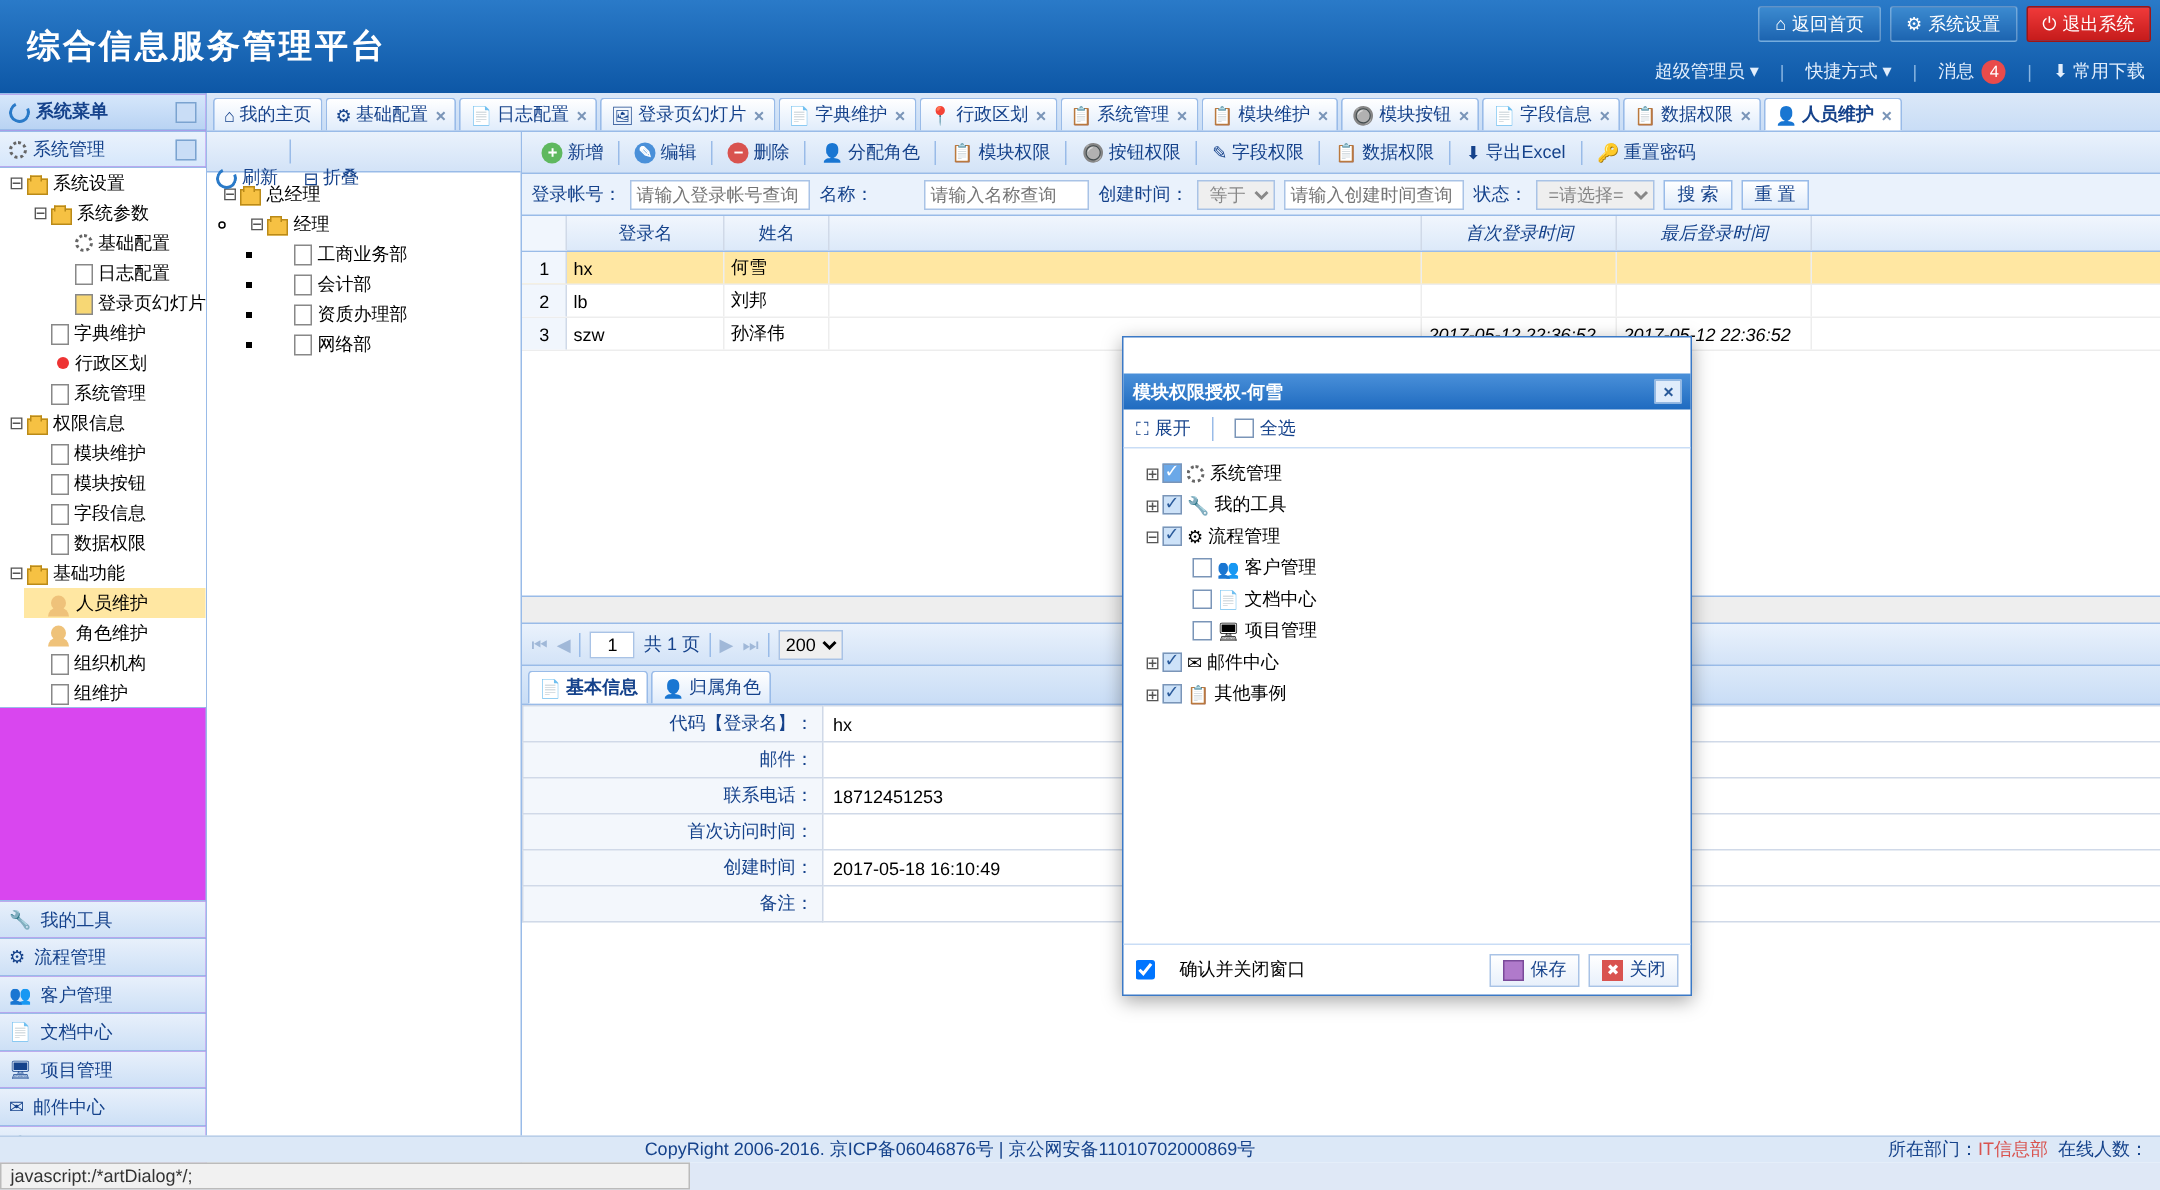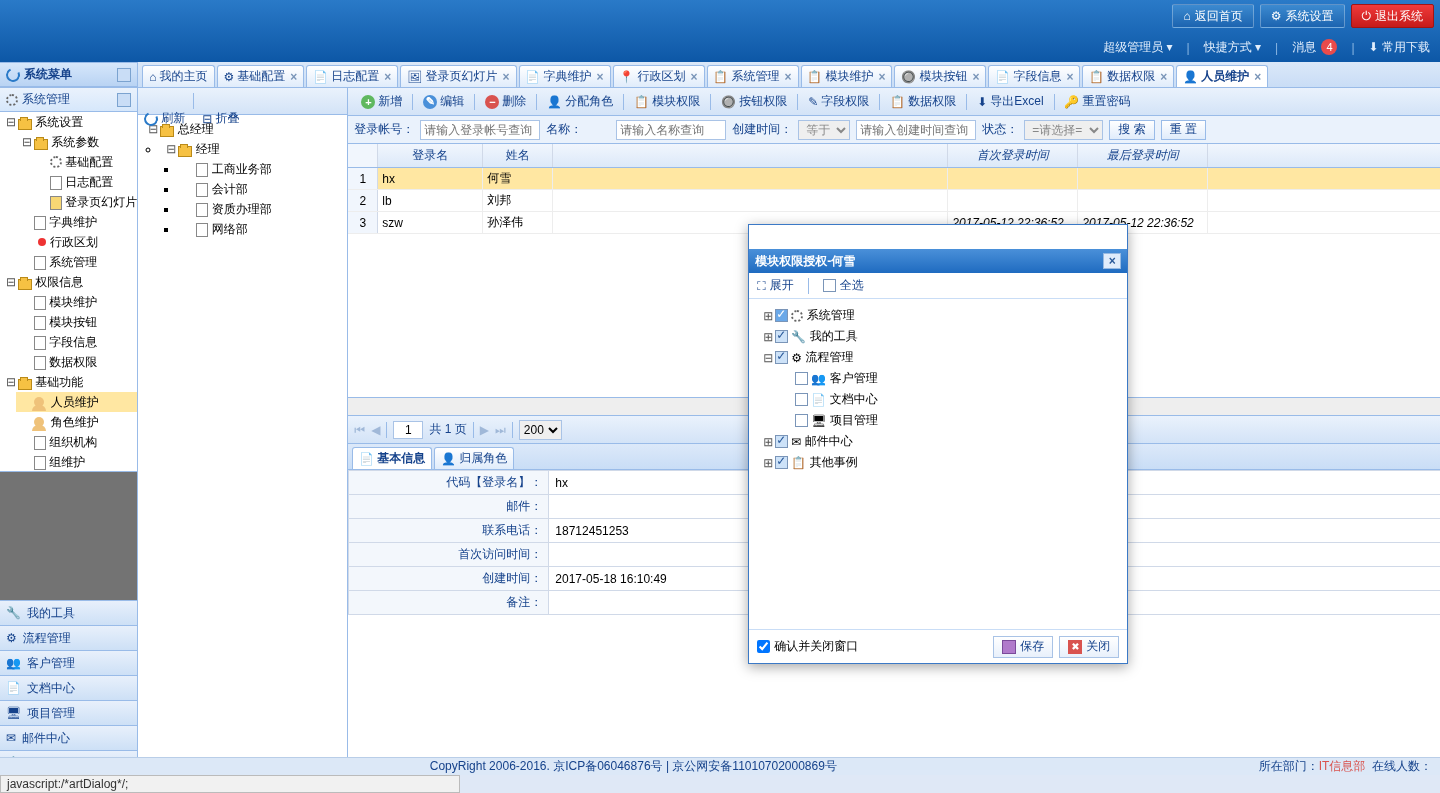--- a/index.html
+++ b/index.html
@@ -11,21 +11,21 @@
 .header-top-btns { position: absolute; right: 6px; top: 4px; display: flex; gap: 6px; }
 .hbtn { height: 24px; padding: 0 10px; display: flex; align-items: center; gap: 4px; border: 1px solid rgba(255,255,255,0.3); border-radius: 2px; background: linear-gradient(#3c8ad0,#1c64b0); color:#fff; cursor:pointer; }
 .hbtn.red { background: linear-gradient(#f03a3a,#c51b1b); border-color:#a01414; }
 .header-sub { position: absolute; right: 10px; bottom: 6px; display: flex; align-items: center; gap: 14px; color:#e2eefc; }
 .header-sub .badge { background:#e94b4b; border-radius:50%; width:16px; height:16px; display:inline-flex; align-items:center; justify-content:center; color:#fff; font-size:11px; margin-left:2px;}
 .header-sub .sep { color:#8ab6e2; }
 .header-sub span { cursor:pointer; }
 
 
 .main { display:flex; height: 713px; }
-.left-col { width: 182px; border-right:1px solid #99bbe8; background:#737373; display:flex; flex-direction:column; }
+.left-col { width: 182px; border-right:1px solid #99bbe8; background:#d946ef; display:flex; flex-direction:column; }
 .panel-hdr { height:25px; background:linear-gradient(#d6e7fb,#b9d3f3); border-bottom:1px solid #99bbe8; border-top:1px solid #99bbe8; display:flex; align-items:center; padding:0 6px; color:#15428b; font-weight:bold; gap:4px;}
 .panel-hdr .spacer{flex:1;}
 .panel-hdr .sq { width:14px;height:14px;border:1px solid #7ba3d0;background:#c9ddf6; cursor:pointer;}
 .refresh-glyph{ display:inline-block; width:14px;height:14px; border:2px solid #2a7ac8; border-radius:50%; border-top-color:transparent; transform:rotate(20deg);}
 
 .tree { flex:0 0 auto; background:#fff; border-bottom:1px solid #99bbe8; overflow:auto; }
 .tree ul{list-style:none;}
 .tree li{ white-space:nowrap; }
 .tnode{ display:flex; align-items:center; height:20px; padding-left:4px; cursor:pointer;}
 .tnode.sel{background:#ffe7a2;}
@@ -118,20 +118,21 @@
 
 
 .footer{position:absolute;bottom:18px;left:0;right:0;height:18px;background:#dce8f7;border-top:1px solid #b9cee8;display:flex;align-items:center;padding:0 8px;color:#15428b;}
 .footer .c{flex:1;text-align:center;}
 .statusbar{position:absolute;bottom:0;left:0;height:18px;background:#f1f1f1;border:1px solid #bbb;padding:0 6px;display:flex;align-items:center;color:#333;width:460px;}
 </style>
 </head>
 <body>
 
 <div class="header">
+  <div class="logo">综合信息服务管理平台</div>
   <div class="header-top-btns">
     <div class="hbtn">⌂ <span>返回首页</span></div>
     <div class="hbtn">⚙ <span>系统设置</span></div>
     <div class="hbtn red">⏻ <span>退出系统</span></div>
   </div>
   <div class="header-sub">
     <span><span>超级管理员</span> ▾</span>
       <span class="sep">|</span>
     <span><span>快捷方式</span> ▾</span>
       <span class="sep">|</span>
@@ -480,21 +481,21 @@
           </li>
           <li>
               <div class="tnode"><span class="tw">⊞</span><span class="cb checked"></span>✉&nbsp;<span>邮件中心</span></div>
             </li>
           <li>
               <div class="tnode"><span class="tw">⊞</span><span class="cb checked"></span>📋&nbsp;<span>其他事例</span></div>
             </li>
         </ul>
       </div>
       <div class="modal-footer">
-        <label style="display:flex;align-items:center;gap:4px;justify-content:flex-end;">
+        <label style="display:flex;align-items:center;gap:16px;justify-content:flex-end;">
             <input type="checkbox" checked="" style=""> 
             <span>确认并关闭窗口</span>
           </label>
         <span class="spacer"></span>
         <div class="mbtn">
             <span class="mini-ico save-ico"></span>
             <span>保存</span>
           </div>
         <div class="mbtn">
             <span class="mini-ico close-ico">✖</span>

